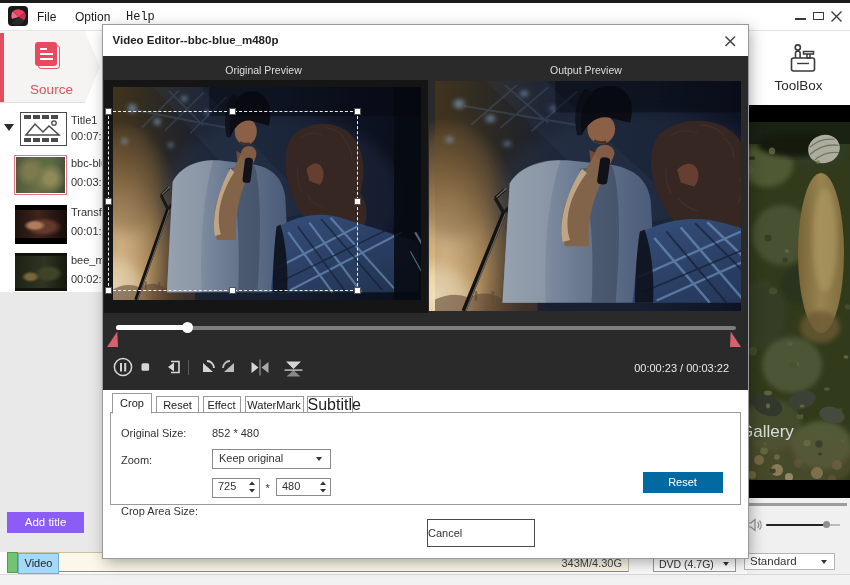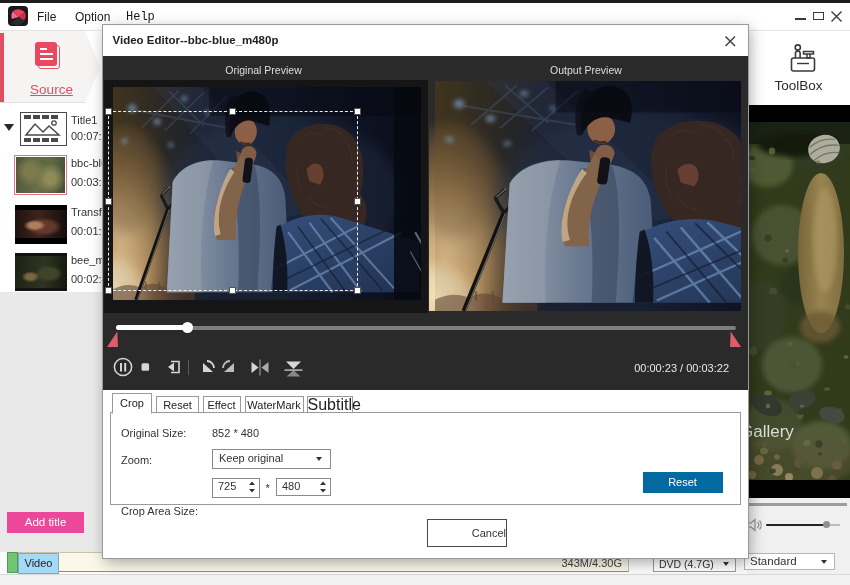--- a/index.html
+++ b/index.html
@@ -37,21 +37,21 @@
   <div class="abs" style="left:0;top:31px;width:103px;height:72px;background:#ffffff;"></div>
   <div class="abs" style="left:0;top:31px;width:103px;height:72px;background:#f6f4f2;
        clip-path:polygon(0 0, 85px 0, 100px 36px, 85px 72px, 0 72px);border-bottom:1px solid #e2dfdc;"></div>
   <div class="abs" style="left:0;top:33px;width:4px;height:69px;background:#e04f5f;"></div>
 
   <div class="abs" style="left:38px;top:45px;width:22px;height:24px;border:1.5px solid #e8556a;border-radius:3px;"></div>
   <div class="abs" style="left:35px;top:42px;width:22px;height:24px;background:#e8495f;border-radius:3px;"></div>
   <div class="abs" style="left:40px;top:48px;width:7px;height:2px;background:#fff;"></div>
   <div class="abs" style="left:40px;top:53px;width:13px;height:2px;background:#fff;"></div>
   <div class="abs" style="left:40px;top:58px;width:13px;height:2px;background:#fff;"></div>
-  <div class="abs" style="left:0;top:82px;width:103px;text-align:center;font-size:13.5px;color:#e04f5f;text-decoration:underline;">Source</div>
+  <div class="abs" style="left:0;top:82px;width:103px;text-align:center;font-size:13.5px;color:#e04f5f;">Source</div>
 
   <div class="abs" style="left:0;top:103px;width:103px;height:189px;background:#ffffff;"></div>
 
   <div class="abs" style="left:4px;top:124px;width:0;height:0;border-left:5px solid transparent;border-right:5px solid transparent;border-top:7px solid #2a2a2a;"></div>
   <div class="abs" style="left:20px;top:112px;width:47px;height:34px;background:#fff;border:1.5px solid #4a4a4a;">
     <svg width="44" height="31">
       <g fill="#4a4a4a">
         <rect x="3" y="2" width="7" height="4"></rect>
           <rect x="12" y="2" width="7" height="4"></rect>
           <rect x="21" y="2" width="7" height="4"></rect>
@@ -90,21 +90,21 @@
   <div class="abs" style="left:15px;top:253px;width:52px;height:38px;background:#11130d;">
     <div style="position:absolute;left:0;top:3px;width:52px;height:32px;background:
       radial-gradient(ellipse 13px 8px at 30% 65%, #77663c 0 35%, transparent 70%),
       radial-gradient(ellipse 18px 11px at 65% 55%, #3f4429 0 45%, transparent 78%),
       linear-gradient(95deg, #1d2115, #2f3522 55%, #14170e);"></div>
   </div>
   <div class="abs" style="left:71px;top:254px;font-size:11px;color:#333;white-space:nowrap;">bee_movie</div>
   <div class="abs" style="left:71px;top:273px;font-size:11px;color:#333;white-space:nowrap;">00:02:45</div>
 
   <div class="abs" style="left:0;top:292px;width:103px;height:260px;background:#eae9e9;"></div>
-  <div class="abs" style="left:7px;top:512px;width:77px;height:21px;background:#ec4899;color:#fff;font-size:11.5px;text-align:center;line-height:21px;">Add title</div>
+  <div class="abs" style="left:7px;top:512px;width:77px;height:21px;background:#8b5cf6;color:#fff;font-size:11.5px;text-align:center;line-height:21px;">Add title</div>
 
   <div class="abs" style="left:0;top:552px;width:850px;height:22px;background:#fbfbfb;"></div>
   <div class="abs" style="left:7px;top:552px;width:622px;height:19.5px;background:#fbf8ea;border:1px solid #c9c2a4;border-bottom:1.5px solid #8f8d80;"></div>
   <div class="abs" style="left:7px;top:552px;width:11px;height:21px;background:#72c472;border:1px solid #4e9e55;"></div>
   <div class="abs" style="left:18px;top:552.5px;width:41px;height:21px;background:#a6d9f4;border:1px solid #74aecd;font-size:11px;color:#223;text-align:center;line-height:19px;">Video</div>
   <div class="abs" style="left:540px;top:557px;width:82px;text-align:right;font-size:11px;color:#444;">343M/4.30G</div>
 
   <div class="abs" style="left:653px;top:556px;width:83px;height:16px;background:#fff;border:1px solid #9a9a9a;z-index:5;font-size:10.5px;color:#333;line-height:14px;padding-left:5px;">DVD (4.7G)
     <span style="position:absolute;right:6px;top:5px;width:0;height:0;border-left:3.5px solid transparent;border-right:3.5px solid transparent;border-top:4.5px solid #333;"></span>
   </div>
@@ -530,16 +530,16 @@
     <div class="abs" style="left:163px;top:457px;font-size:11px;color:#333;">*</div>
     <div class="abs" style="left:173.5px;top:453.5px;width:55px;height:17.5px;border:1px solid #8a8a8a;background:#fff;font-size:11px;color:#333;line-height:15.5px;padding-left:5px;">480
       <svg style="position:absolute;right:3px;top:2px;" width="8" height="12">
           <path d="M4 0.5 L7 4 H1 Z" fill="#333"></path>
           <path d="M4 11.5 L1 8 H7 Z" fill="#333"></path>
         </svg>
     </div>
 
     <div class="abs" style="left:540px;top:447px;width:80px;height:21.5px;background:#0369a1;color:#fff;font-size:11px;text-align:center;line-height:21px;">Reset</div>
 
-    <div class="abs" style="left:324.5px;top:494.5px;width:80px;height:28px;border:1.4px solid #4a4a4a;background:#fff;font-size:11px;color:#333;text-align:right;line-height:26px;">Cancel</div>
+    <div class="abs" style="left:324.5px;top:494.5px;width:108px;height:28px;border:1.4px solid #4a4a4a;background:#fff;font-size:11px;color:#333;text-align:left;line-height:26px;">Cancel</div>
   </div>
 
 </div>
 
 </body></html>

